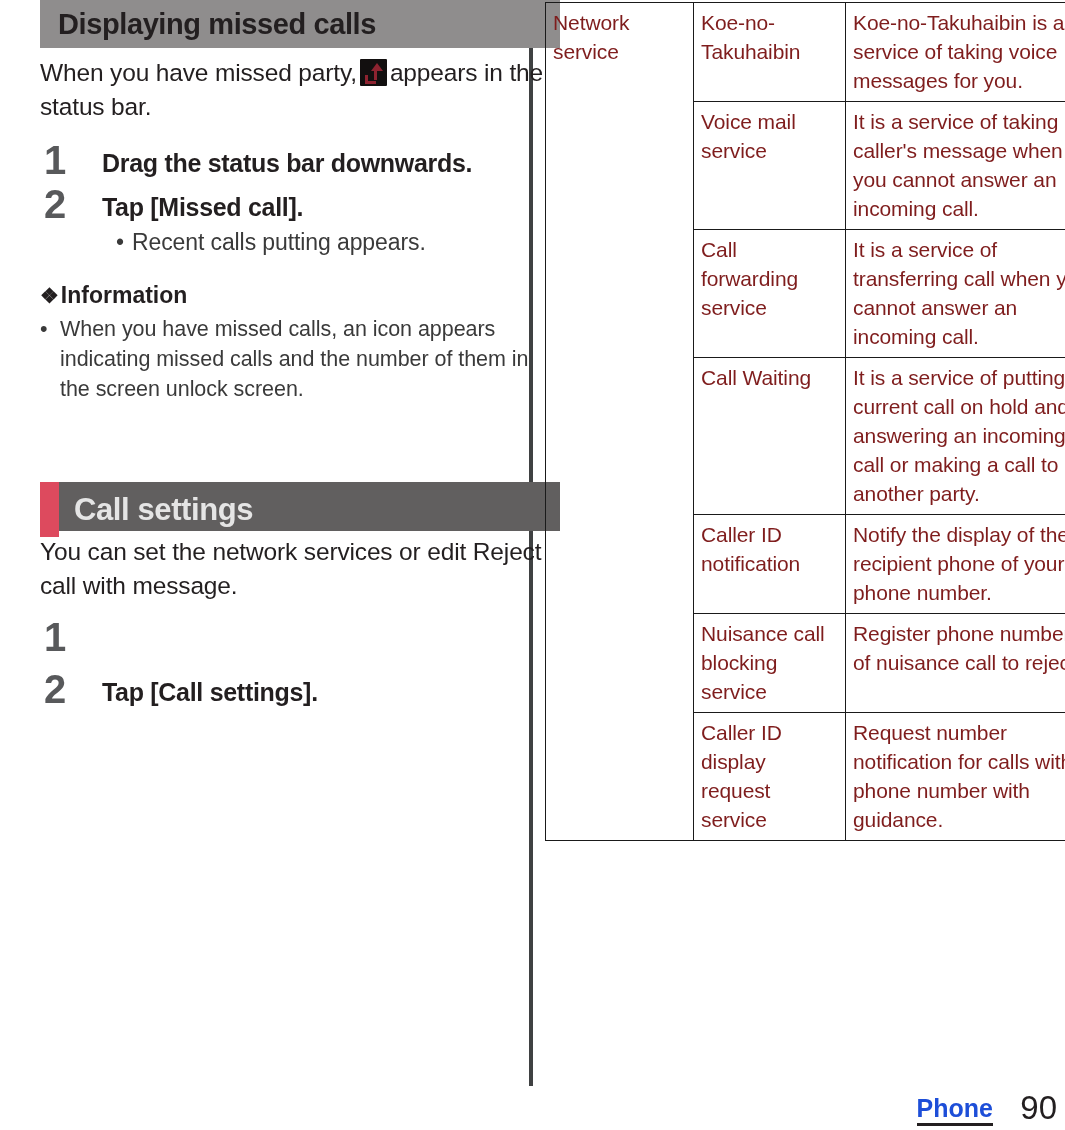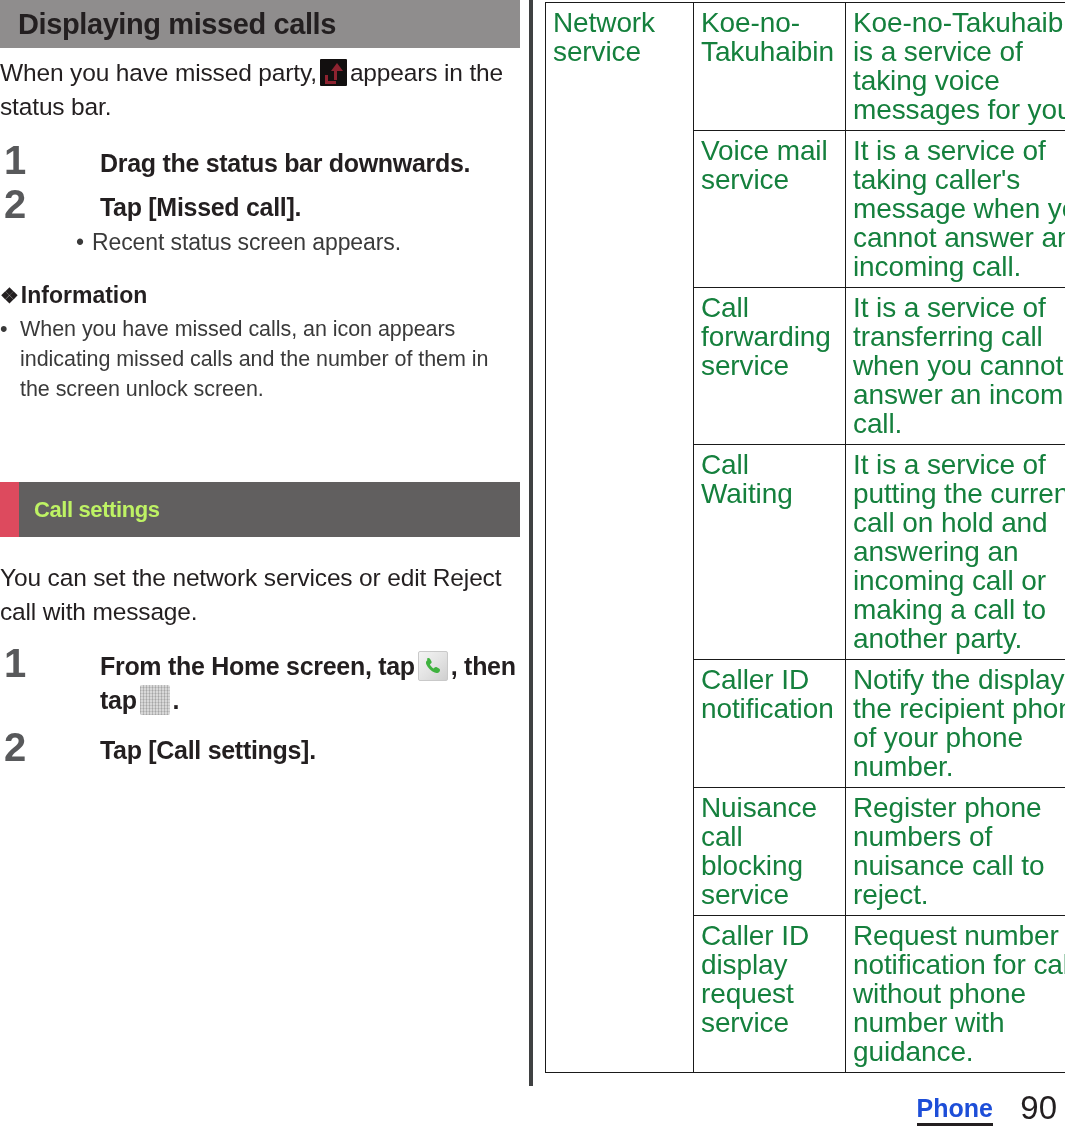--- a/index.html
+++ b/index.html
@@ -33,46 +33,47 @@
     height: 1086px;
     background: #3f4142;
   }
 
   
   .left-col {
     position: absolute;
     left: 0px;
     top: 0px;
     width: 520px;
+    padding-left: 40px;
   }
 
   
   .heading-plain {
     background: #8f8d8d;
     color: #231f20;
     font-weight: bold;
     font-size: 29px;
     letter-spacing: -0.4px;
     line-height: 48px;
     height: 48px;
     padding-left: 18px;
     box-sizing: border-box;
     margin-bottom: 6px;
   }
 
   
   .heading-accent {
     position: relative;
     background: #615f5f;
-    color: #bef264;
-    font-weight: bold;
-    font-size: 22px;
+    color: #e5e5e5;
+    font-weight: bold;
+    font-size: 31px;
     letter-spacing: -0.4px;
     line-height: 55px;
-    height: 55px;
+    height: 49px;
     padding-left: 34px;
     box-sizing: border-box;
   }
   .heading-accent .accent-bar {
     position: absolute;
     left: 0; top: 0;
     width: 19px;
     height: 55px;
     background: #dd4a5e;
   }
@@ -100,21 +101,20 @@
     font-weight: bold;
     color: #58595b;
     line-height: 40px;
   }
   .step-text {
     font-size: 25px;
     font-weight: bold;
     line-height: 34px;
     letter-spacing: -0.3px;
     color: #231f20;
-    margin-left: 38px;
   }
   .sub-bullet {
     font-size: 23px;
     line-height: 32px;
     font-weight: normal;
     color: #3a3a3a;
     padding-left: 14px;
     margin-top: 2px;
     letter-spacing: -0.1px;
   }
@@ -218,24 +218,24 @@
   }
   table.svc {
     border-collapse: collapse;
     width: 518px;
     table-layout: fixed;
   }
   table.svc td {
     border: 1.6px solid #1a1a1a;
     vertical-align: top;
     padding: 5px 7px 6px 7px;
-    font-size: 28px;
+    font-size: 21px;
     line-height: 29px;
     letter-spacing: -0.1px;
-    color: #15803d;
+    color: #7f1d1d;
   }
   td.c-cat  { width: 133px; }
   td.c-name { width: 137px; }
   td.c-desc { width: 248px; color: #3d3d3d; }
 
   
   .footer {
     position: absolute;
     left: 0; top: 1086px;
     width: 1065px;
@@ -278,48 +278,41 @@
 
     <div class="step" style="margin-top:22px;">
       <span class="step-num">1</span>
       <div class="step-text">Drag the status bar downwards.</div>
     </div>
 
     <div class="step" style="margin-top:8px;">
       <span class="step-num">2</span>
       <div class="step-text">Tap [Missed call].</div>
       <div class="sub-bullet">
-        <span class="dot">•</span><span>Recent status screen appears.</span>
+        <span class="dot">•</span><span>Recent calls putting appears.</span>
       </div>
     </div>
 
     <div class="info-head">
       <span class="diamond">❖</span><span>Information</span>
     </div>
     <div class="info-item">
       <span class="dot">•</span>
       <span class="txt">When you have missed calls, an icon appears indicating missed calls and the number of them in the screen unlock screen.</span>
     </div>
 
     <div class="heading-accent" style="margin-top:78px;">
       <span class="accent-bar"></span>
       <span>Call settings</span>
     </div>
 
-    <p class="body-par" style="margin-top:24px;">You can set the network services or edit Reject call with message.</p>
+    <p class="body-par" style="margin-top:4px;">You can set the network services or edit Reject call with message.</p>
 
     <div class="step" style="margin-top:20px;">
       <span class="step-num">1</span>
-      <div class="step-text">
-        <span>From the Home screen, tap</span><span class="icon-phone-app">
-          <svg width="22" height="22" viewBox="0 0 22 22" aria-hidden="true">
-            <path d="M5.2 3.4c1.1-.9 2.3-.4 2.9.6l1.3 2.2c.5.9.3 1.7-.5 2.3l-1 .8c.5 1.6 2 3.3 3.8 4.2l.9-1c.6-.7 1.4-.8 2.2-.3l2.2 1.3c1 .6 1.4 1.8.6 2.9-1.1 1.5-3 2-5 1.2-3.4-1.3-6.8-4.6-8.2-8-.8-2-.4-3.8 .8-4.2z" fill="#3fb23f"></path>
-          </svg>
-        </span><span>, then tap</span><span class="icon-app-grid"></span><span>.</span>
-      </div>
     </div>
 
     <div class="step" style="margin-top:16px;">
       <span class="step-num">2</span>
       <div class="step-text">Tap [Call settings].</div>
     </div>
 
   </div>
 
   <div class="table-wrap">

